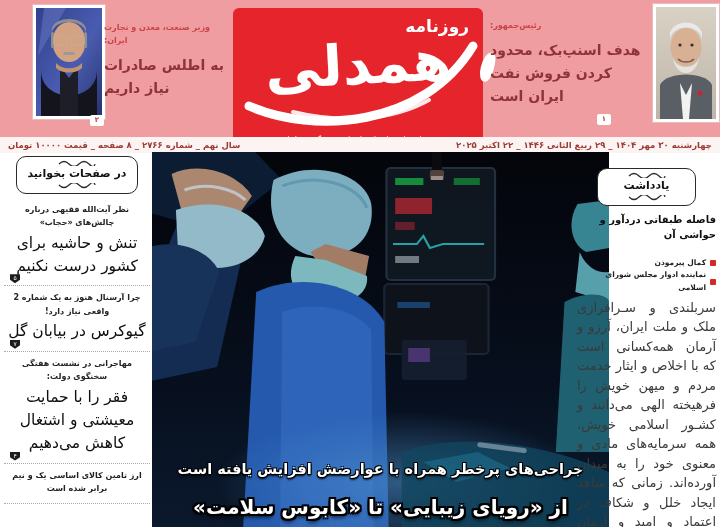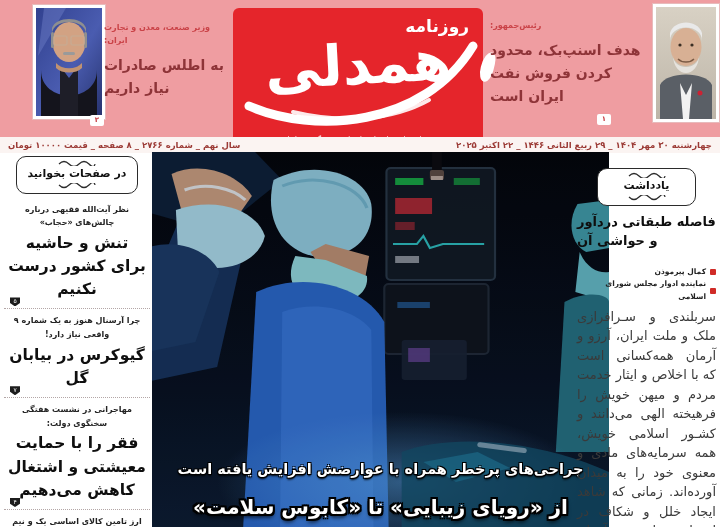--- a/index.html
+++ b/index.html
@@ -35,28 +35,28 @@
   
   .ornabox{position:relative;border:1.5px solid #2b2b2b;border-radius:10px;text-align:center;
            padding:2px 4px 3px;background:#fff;}
   .ornabox .title{font-size:11px;font-weight:bold;color:#111;line-height:1.5;}
   .squig{display:block;margin:0 auto;}
   
   .col-left{position:absolute;left:4px;top:156px;width:146px;}
   .col-left .ornabox{margin:0 12px 4px;text-align:center;}
   .item{position:relative;text-align:center;padding:5px 2px 7px;border-bottom:1px dotted #b3a6a6;}
   .item .kicker{font-size:8px;font-weight:bold;color:#232323;line-height:1.7;}
-  .item .headline{font-size:15.5px;font-weight:bold;color:#0f0f0f;line-height:1.5;margin-top:2px;}
+  .item .headline{font-size:15.5px;font-weight:normal;color:#0f0f0f;line-height:1.5;margin-top:2px;}
   .marker{position:absolute;left:6px;bottom:2px;width:10px;height:9px;background:#1c1c1c;color:#fff;
           font-size:6px;line-height:8px;text-align:center;
           clip-path:polygon(0 0,100% 0,100% 62%,50% 100%,0 62%);}
   
   .col-right{position:absolute;left:577px;top:156px;width:139px;}
   .col-right .ornabox{margin:12px 20px 6px;}
-  .rc-headline{font-size:13px;font-weight:bold;color:#0f0f0f;text-align:left;line-height:1.5;margin:4px 0 5px;}
+  .rc-headline{font-size:10px;font-weight:bold;color:#0f0f0f;text-align:right;line-height:1.5;margin:4px 0 5px;}
   .authors{margin:15px 0 3px;text-align:right;}
   .author{display:flex;align-items:center;gap:4px;font-size:7.5px;font-weight:bold;color:#222;line-height:1.7;}
   .bullet{flex:none;width:6px;height:6px;background:#d02b27;border-radius:1px;}
   .body-text{font-size:13px;color:#3a3a3a;text-align:justify;line-height:1.5;}
   .continue{font-size:14px;font-weight:bold;color:#101010;margin:2px 0 6px;}
   
   .photo-main{position:absolute;left:152px;top:152px;width:457px;height:375px;background:#404040;overflow:hidden;}
   .photo-main svg{display:block;width:100%;height:100%;}
   .outline-sm{text-shadow:-1px -1px 0 #000,1px -1px 0 #000,-1px 1px 0 #000,1px 1px 0 #000,0 2px 2px #000;}
   .outline-lg{text-shadow:-2px -2px 0 #000,2px -2px 0 #000,-2px 2px 0 #000,2px 2px 0 #000,
@@ -156,21 +156,21 @@
         <path d="M2 2 Q7 7 12 2 T22 2 T32 2 T38 2" stroke="#2b2b2b" stroke-width="1.2" fill="none"></path>
         </svg>
     </div>
 
     <div class="item" style="border-top:none;">
       <div class="kicker">نظر آیت‌الله فقیهی درباره چالش‌های «حجاب»</div>
       <div class="headline">تنش و حاشیه برای کشور درست نکنیم</div>
       <span class="marker">۵</span>
     </div>
     <div class="item">
-      <div class="kicker">چرا آرسنال هنوز به یک شماره ۹ واقعی نیاز دارد!</div>
+      <div class="kicker">چرا آرسنال هنوز به یک شماره 2 واقعی نیاز دارد!</div>
       <div class="headline">گیوکرس در بیابان گل</div>
       <span class="marker">۷</span>
     </div>
     <div class="item">
       <div class="kicker">مهاجرانی در نشست هفتگی سخنگوی دولت:</div>
       <div class="headline">فقر را با حمایت معیشتی و اشتغال کاهش می‌دهیم</div>
       <span class="marker">۴</span>
     </div>
     <div class="item">
       <div class="kicker">ارز تامین کالای اساسی یک و نیم برابر شده است</div>

